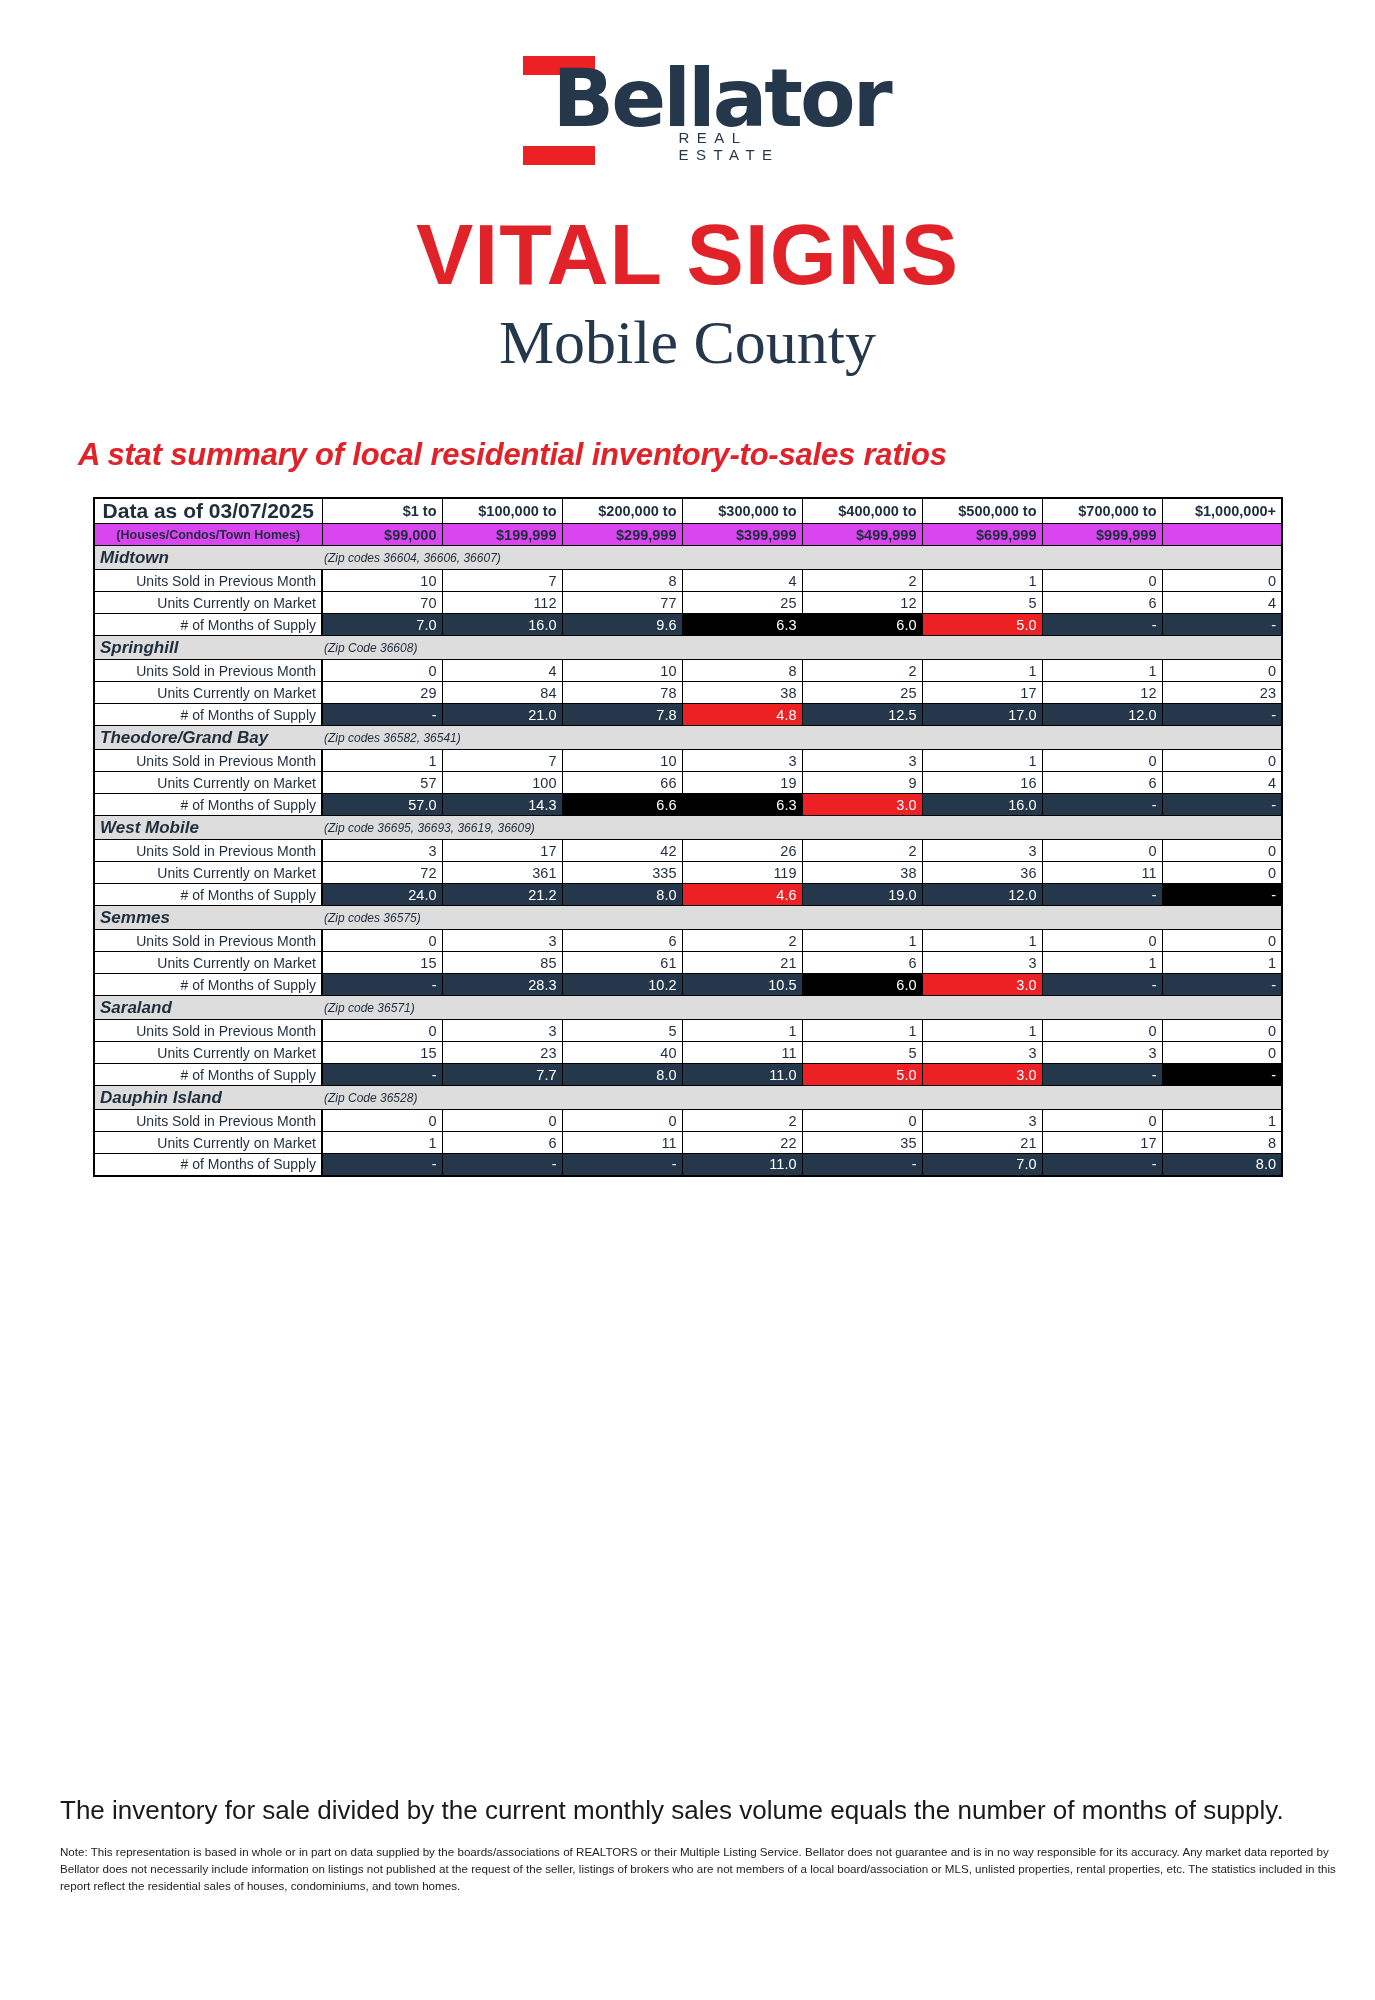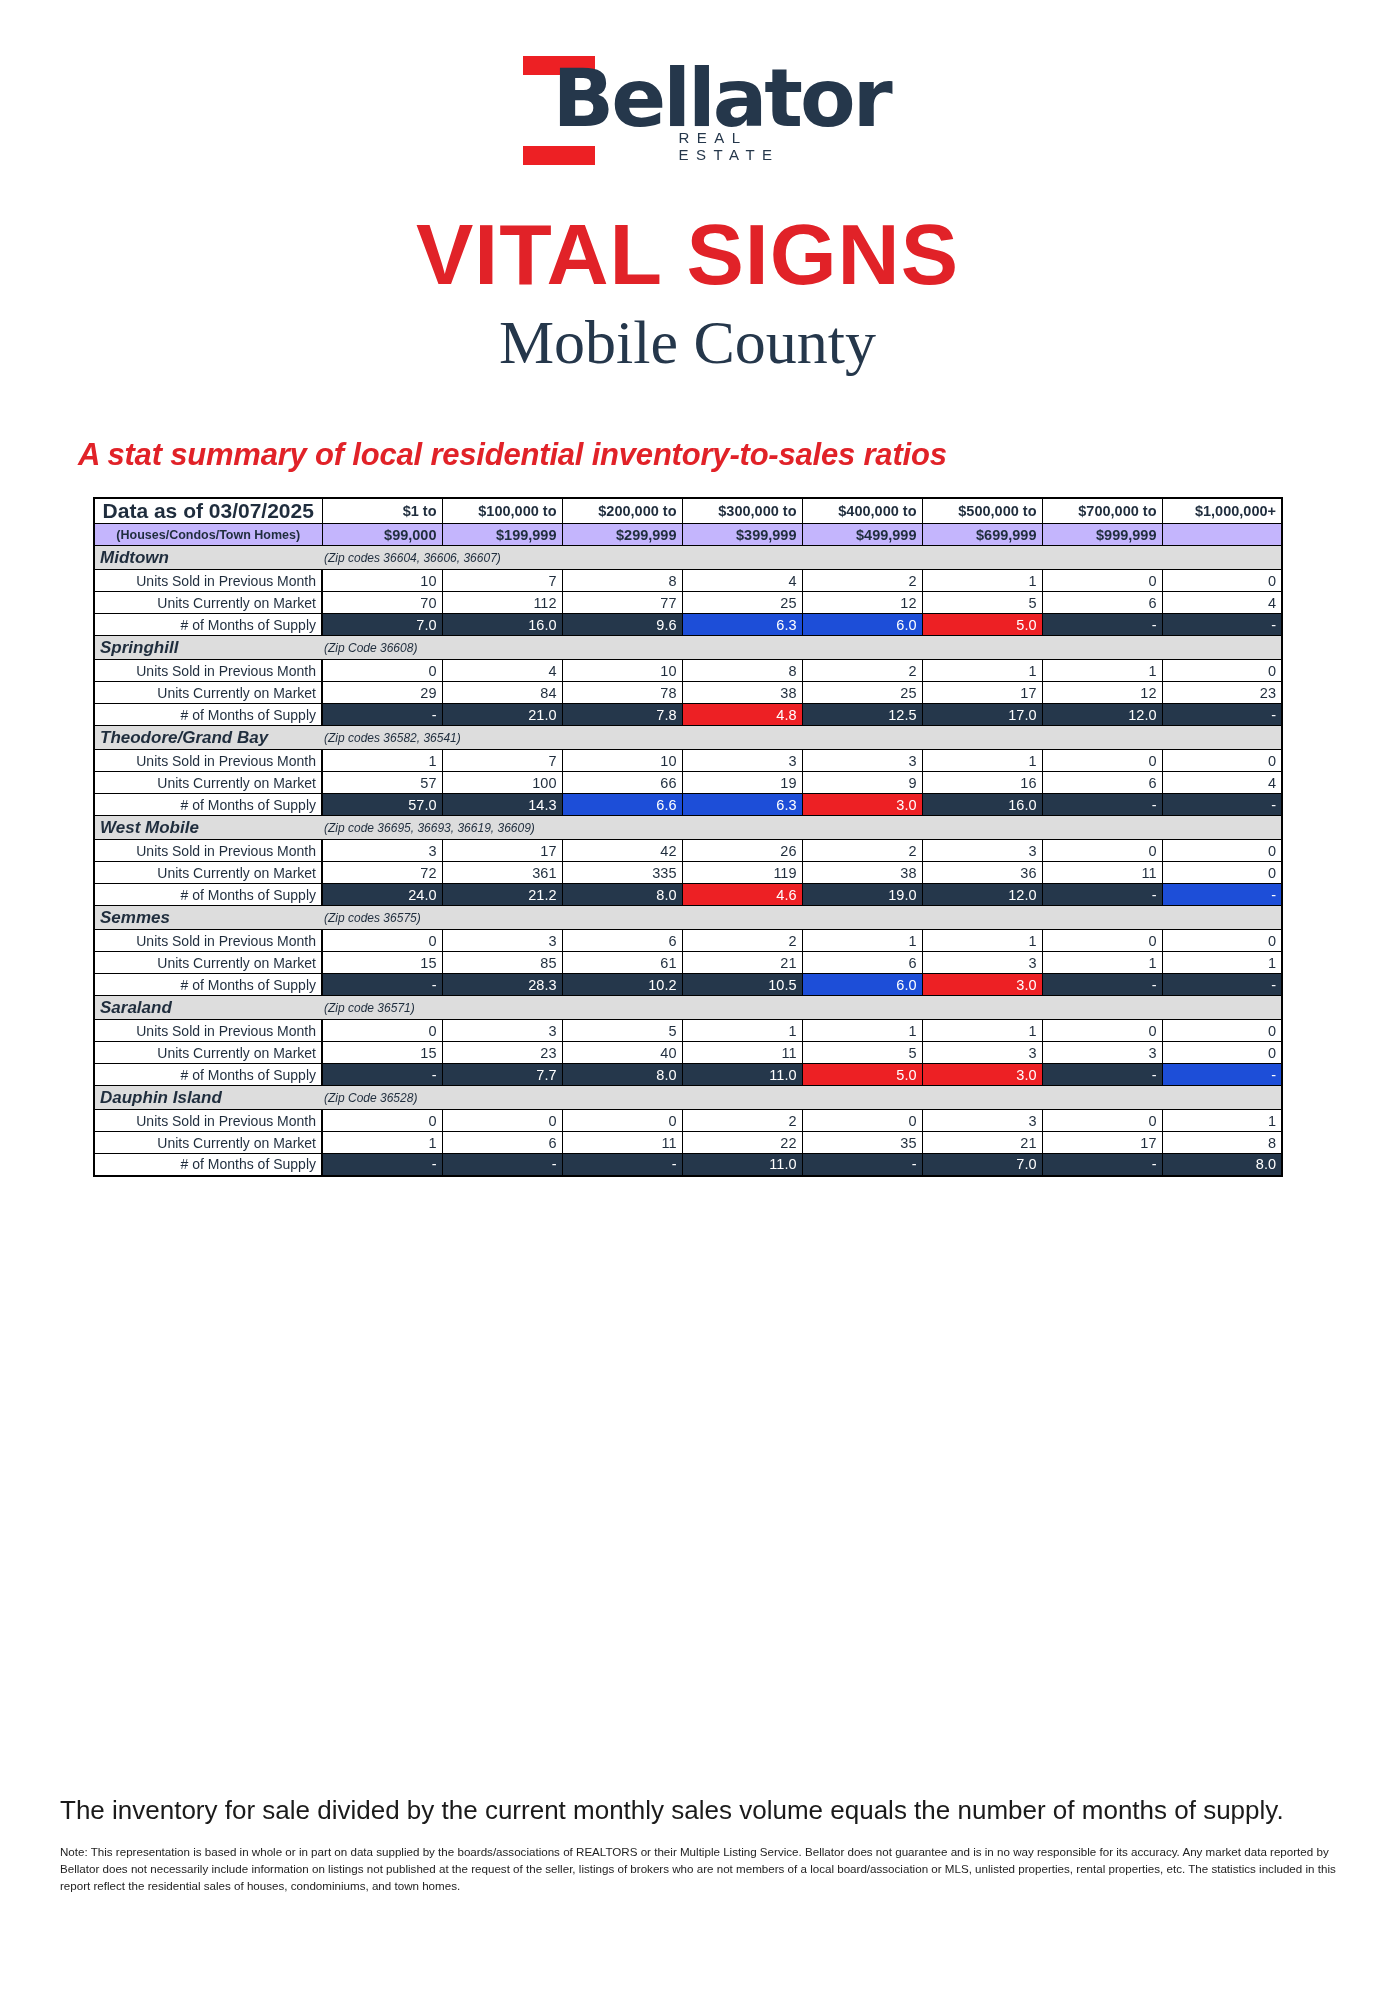--- a/index.html
+++ b/index.html
@@ -68,21 +68,21 @@
     font-size:14.5px;
     vertical-align:middle;
     white-space:nowrap;
   }
   .c-label { width:228px; }
   .c-money { width:120px; }
 
   
   .hdr td { font-weight:bold; text-align:right; background:#fff; font-size:15px; }
   .hdr td.c-label { text-align:center; font-size:21px; }
-  .hdr2 td { font-weight:bold; text-align:right; background:#c4b5fd; font-size:15px; }
+  .hdr2 td { font-weight:bold; text-align:right; background:#d946ef; font-size:15px; }
   .hdr2 td.c-label { text-align:center; font-size:12.5px; }
   .hdr td.c-label, .hdr2 td.c-label { border-left:2.5px solid #000; }
 
   
   tr.section td {
     background:#DDDDDD; font-weight:bold; font-size:17px;
     border-left:none; border-right:none; height:24px;
     text-align:left;
     font-style:italic;
   }
@@ -91,21 +91,21 @@
   tr.section td.sec-last { border-right:2.5px solid #000; }
 
   
   tr.data td { text-align:right; }
   tr.data td.c-label { text-align:right; font-size:14px; border-left:2.5px solid #000; border-right:2px solid #000; }
   tr.data td.last { border-right:2.5px solid #000; }
 
   
   tr.supply td.c-label { background:#fff; color:#1f2d3d; }
   td.buyers   { background:#25374B; color:#ffffff; }
-  td.balanced { background:#1d4ed8; color:#ffffff;margin-left:12px; }
+  td.balanced { background:#000000; color:#ffffff;margin-left:12px; }
   td.sellers  { background:#ED2024; color:#ffffff; }
 
   
   #footer { position:absolute; left:60px; top:1795px; width:1290px; }
   #foot-line1 {
     font-size:26px; color:#1a1a1a; font-family:"Liberation Sans", sans-serif;
     margin-bottom:4px;
   }
   #foot-legend { font-size:19.5px; color:#1a1a1a; white-space:nowrap; }
   .chip { padding:1px 4px; color:#fff; }

